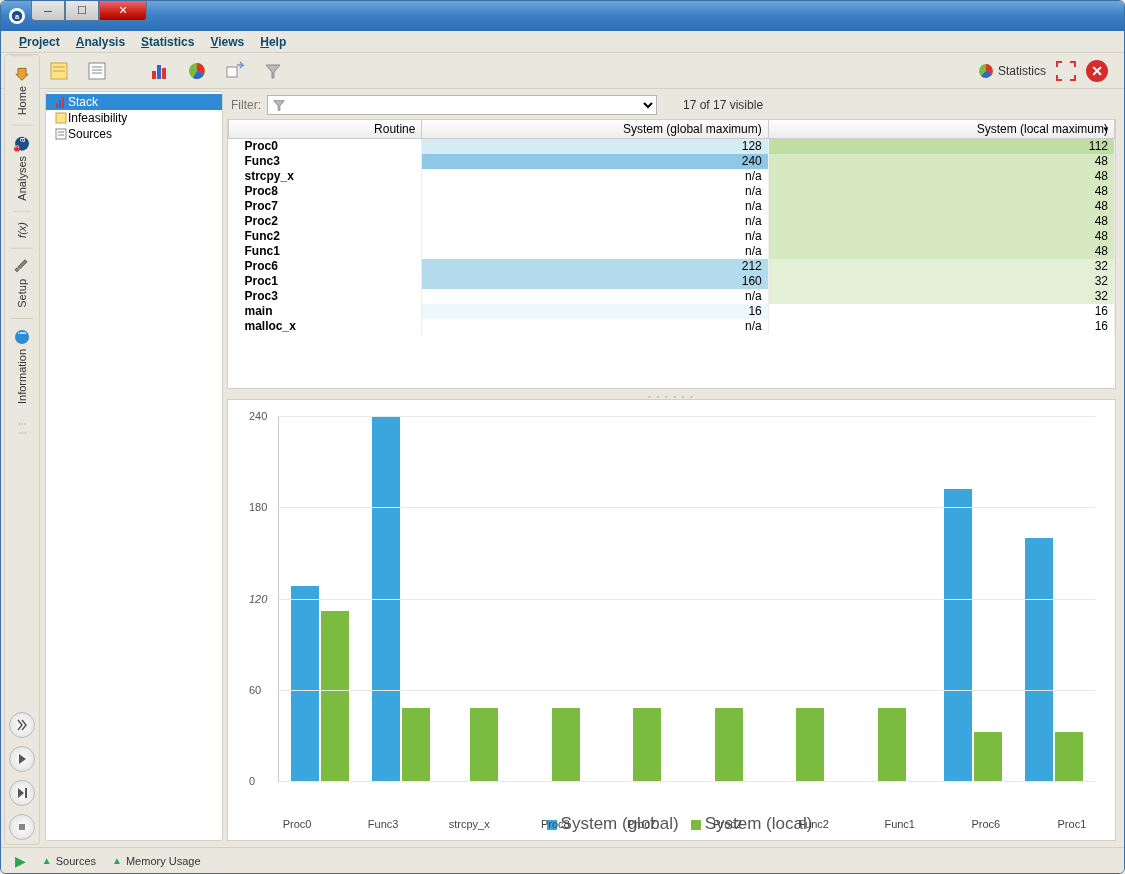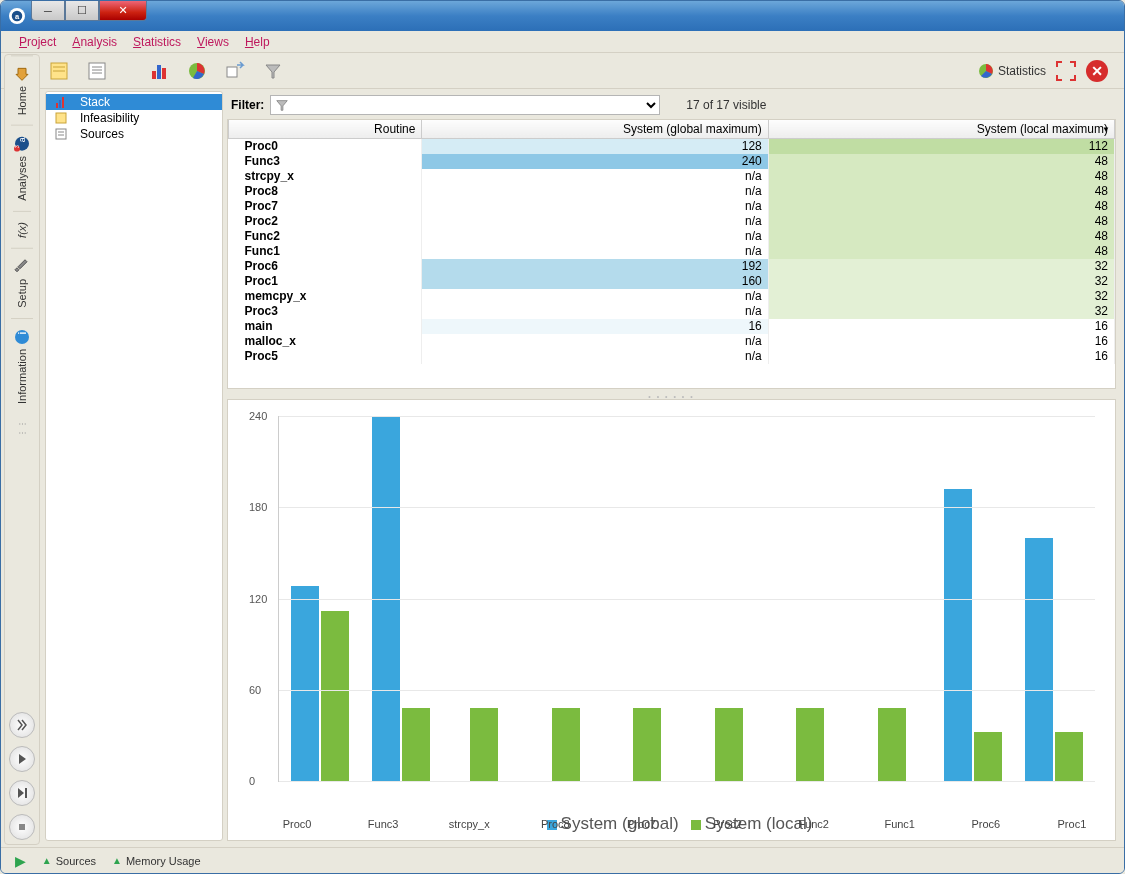--- a/index.html
+++ b/index.html
@@ -12,48 +12,48 @@
 .titlebar .appicon svg { width: 12px; height: 12px; }
 .titlebar .title { font-size: 12px; flex: 1; white-space: nowrap; overflow: hidden; text-overflow: ellipsis; }
 .winbtns { display: flex; height: 100%; }
 .winbtn { width: 34px; height: 20px; margin-top: 0; background: linear-gradient(#e8e8e8,#c9c9c9); border: 1px solid #5a7899; border-top:none; display:flex; align-items:center; justify-content:center; font-size:11px; color:#333; }
 .winbtn.close { background: linear-gradient(#e67,#c21 60%,#a00); color:#fff; width: 48px; border-top-right-radius: 0; border-bottom-right-radius: 4px;}
 .winbtn.min { border-bottom-left-radius: 4px;}
 .winbtns { margin-right: 4px; align-self:flex-start;}
 
 
 .menubar { height: 22px; background: #eae8de; border-bottom: 1px solid #d4d0c4; display: flex; align-items: center; padding-left: 12px; gap: 4px; }
-.menubar .menuitem { padding: 2px 6px; cursor: default; color:#be185d;}
+.menubar .menuitem { padding: 2px 6px; cursor: default; color:#0c4a6e;font-weight:bold;}
 .menubar .menuitem u { text-decoration: underline; }
 
 
 .toolbar { height: 36px; display: flex; align-items: center; padding-left: 44px; gap: 10px; border-bottom: 1px solid #d4d0c4; }
 .toolbtn { width: 28px; height: 28px; border: 1px solid transparent; border-radius: 3px; display:flex; align-items:center; justify-content:center; }
 .tbsep { width: 14px; }
 .toolbar-right { margin-left: auto; margin-right: 16px; display:flex; align-items:center; gap:10px;}
 .stats-link { display:flex; align-items:center; gap:4px; color:#333;}
 
 
 .leftrail { position: absolute; left: 3px; top: 53px; bottom: 28px; width: 36px; background: #eae8de; border: 1px solid #d4d0c4; border-radius: 4px; display:flex; flex-direction:column; align-items:center; gap:0;}
 .railtab { writing-mode: vertical-rl; transform: rotate(180deg); padding: 10px 3px; font-size: 11px; color:#333; border-bottom:1px solid #d4d0c4; display:flex; align-items:center; gap:4px; cursor:default;}
 .railicon { width: 16px; height: 16px; display:inline-block;}
 .rail-spacer { flex:1;}
 .rail-dots { padding: 6px 0; color:#999; font-size:8px; letter-spacing:1px; writing-mode: vertical-rl;}
 .railbtn { width:26px; height:26px; border:1px solid #bbb; border-radius:50%; margin:4px 0; display:flex; align-items:center; justify-content:center; background: radial-gradient(#fff,#ddd);}
 
 
 .main { position: absolute; left: 44px; top: 90px; right: 8px; bottom: 32px; display:flex; }
 .treepanel { width: 178px; background:#fff; border:1px solid #d4d0c4; border-radius:3px; padding-top:2px;}
-.treeitem { display:flex; align-items:center; gap:12px; padding:1px 4px 1px 8px; }
+.treeitem { display:flex; align-items:center; gap:0; padding:1px 4px 1px 8px; }
 .treeitem.sel { background:#2f8bd6; color:#fff; }
 .treeicon { width:14px; height:14px; }
 
 .rightcol { flex:1; margin-left:4px; display:flex; flex-direction:column;}
 .filterrow { display:flex; align-items:center; gap:6px; padding: 4px 0 4px 4px;}
-.filterrow label { color:#000000;font-weight:bold;}
+.filterrow label { color:#737373;}
 .filterbox { flex:0 0 390px; height:20px; border:1px solid #b5b5b5; background:#fff; display:flex; align-items:center; padding-left:4px;}
 .filterbox .funnel { width:14px; height:14px; margin-right:4px;}
 .filterbox select { border:none; background:transparent; flex:1; font-size:12px; outline:none;}
 .visible-count { margin-left: 20px; color:#333;}
 
 .tablewrap { border:1px solid #d4d0c4; background:#fff; height:270px; overflow:hidden; margin-bottom:4px;}
 table { border-collapse: collapse; width:100%; font-size:12px;}
 thead th { background: linear-gradient(#fdfdfd,#ededed); border:1px solid #ccc; border-top:none; padding:2px 6px; font-weight:normal; text-align:right; position:relative;}
 thead th.num { text-align:right;}
 thead th .sort { font-size:8px; position:absolute; right:4px; top:5px;}
@@ -325,50 +325,40 @@
                 <td class="num ">n/a</td>
                 <td class="num hl-green-med">48</td>
               </tr>
               <tr>
                 <td class="routine">Func1</td>
                 <td class="num ">n/a</td>
                 <td class="num hl-green-med">48</td>
               </tr>
               <tr>
                 <td class="routine">Proc6</td>
-                <td class="num hl-blue-med">192</td>
+                <td class="num hl-blue-med">212</td>
                 <td class="num hl-green-light">32</td>
               </tr>
               <tr>
                 <td class="routine">Proc1</td>
                 <td class="num hl-blue-med">160</td>
                 <td class="num hl-green-light">32</td>
               </tr>
               <tr>
-                <td class="routine">memcpy_x</td>
-                <td class="num ">n/a</td>
-                <td class="num hl-green-light">32</td>
-              </tr>
-              <tr>
                 <td class="routine">Proc3</td>
                 <td class="num ">n/a</td>
                 <td class="num hl-green-light">32</td>
               </tr>
               <tr>
                 <td class="routine">main</td>
                 <td class="num hl-blue-faint">16</td>
                 <td class="num ">16</td>
               </tr>
               <tr>
                 <td class="routine">malloc_x</td>
-                <td class="num ">n/a</td>
-                <td class="num ">16</td>
-              </tr>
-              <tr>
-                <td class="routine">Proc5</td>
                 <td class="num ">n/a</td>
                 <td class="num ">16</td>
               </tr>
             </tbody>
         </table>
       </div>
 
       <div class="splitter">• • • • • •</div>
 
       <div class="chartwrap">
@@ -413,21 +403,21 @@
               <div class="bargroup">
                 <div class="bar global" style="height: 66.6667%; width: 28px; background: rgb(58, 166, 221);"></div>
                 <div class="bar local" style="height: 13.3333%; width: 28px; background: rgb(123, 187, 63);"></div>
               </div>
             </div>
         <div class="yline" style="top: 100%;"></div>
             <div class="ytick" style="bottom: 0%;">0</div>
             <div class="yline" style="top: 75%;"></div>
             <div class="ytick" style="bottom: 25%;">60</div>
             <div class="yline" style="top: 50%;"></div>
-            <div class="ytick" style="bottom: 50%;">120</div>
+            <div class="ytick" style="bottom: 50%; font-style: italic;">120</div>
             <div class="yline" style="top: 25%;"></div>
             <div class="ytick" style="bottom: 75%; margin-top: 20px;">180</div>
             <div class="yline" style="top: 0%;"></div>
             <div class="ytick" style="bottom: 100%;">240</div>
           </div>
         <div class="xlabels" id="xlabels">
             <div class="xlabel">Proc0</div>
             <div class="xlabel">Func3</div>
             <div class="xlabel">strcpy_x</div>
             <div class="xlabel">Proc8</div>

